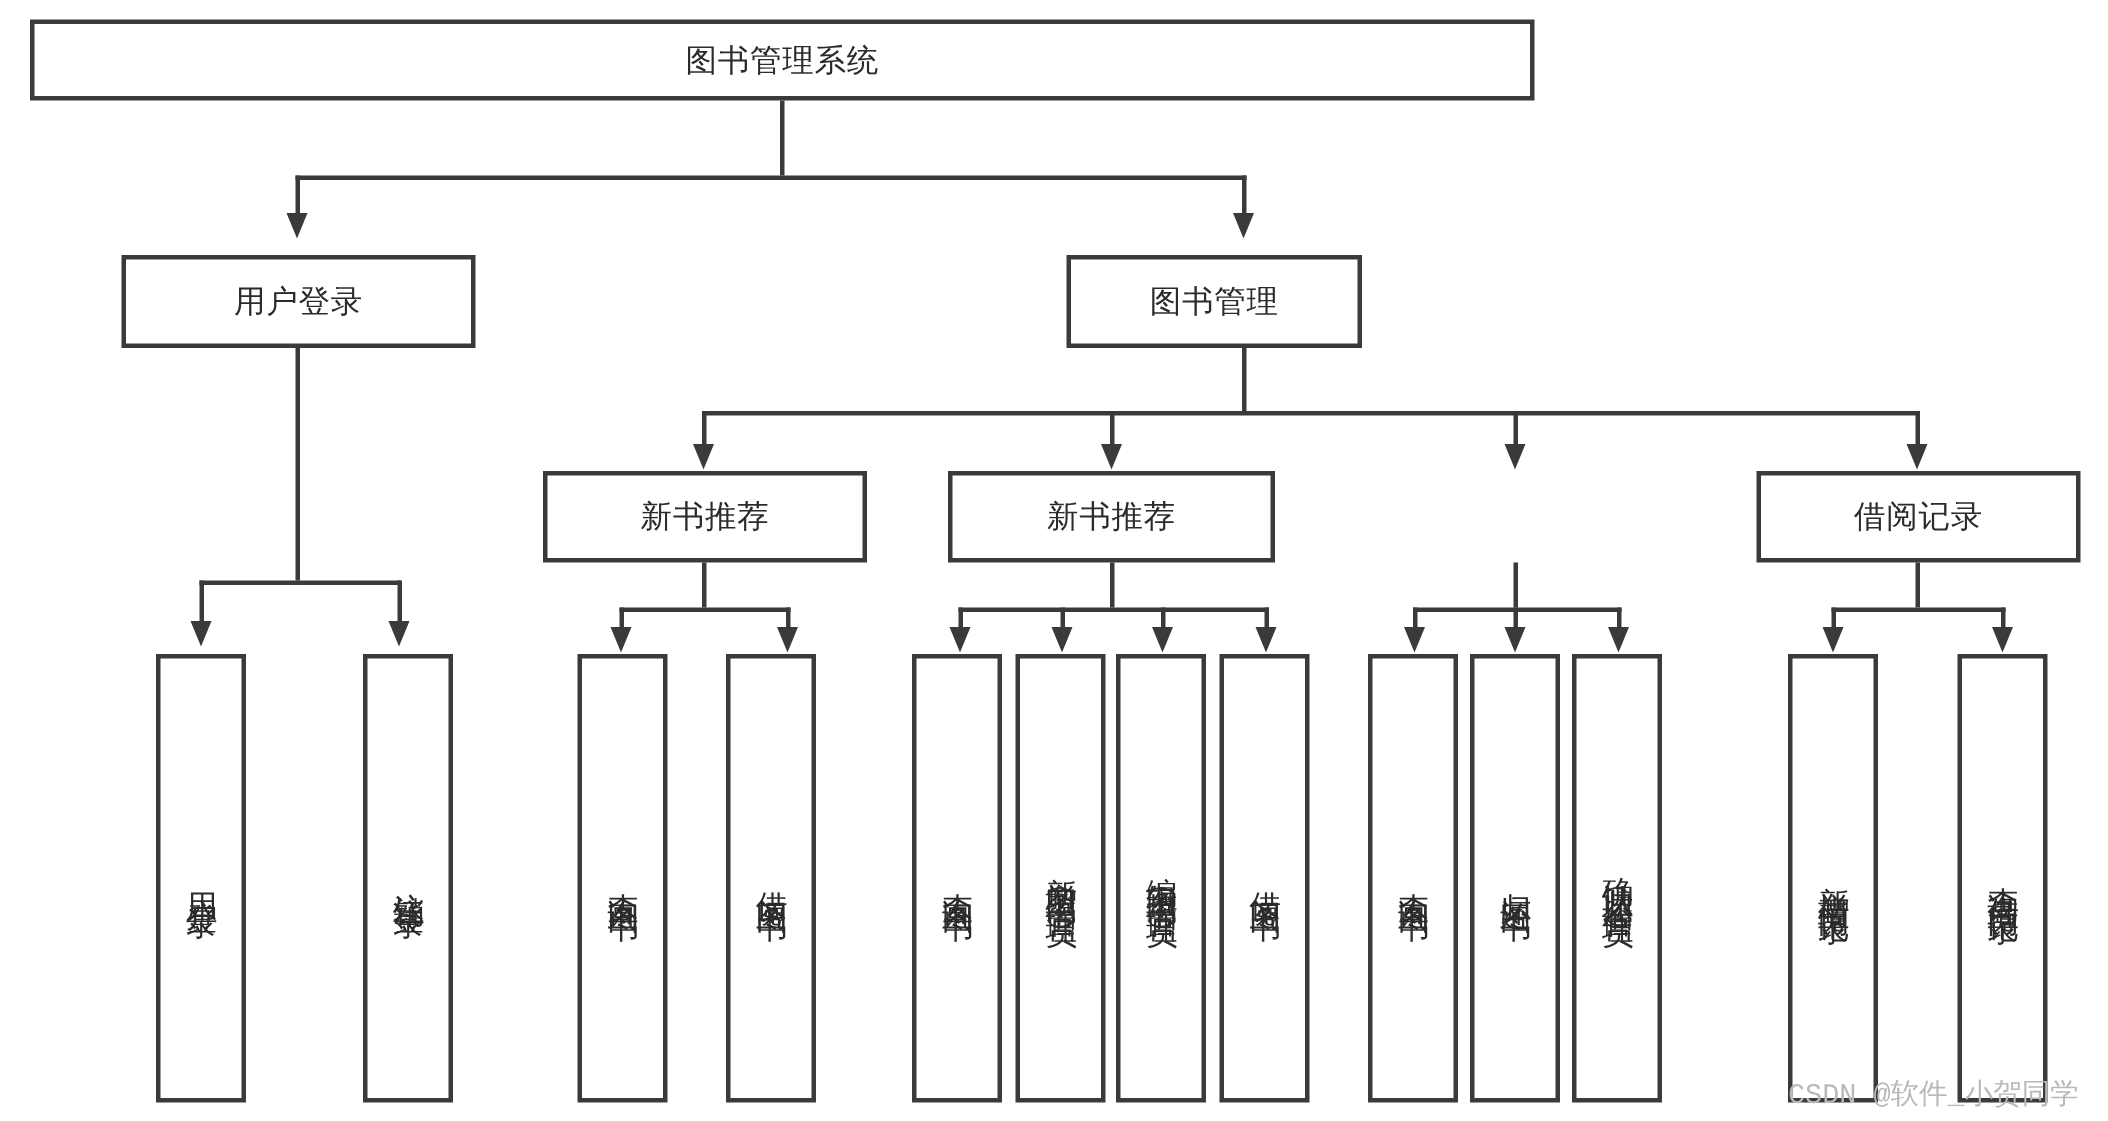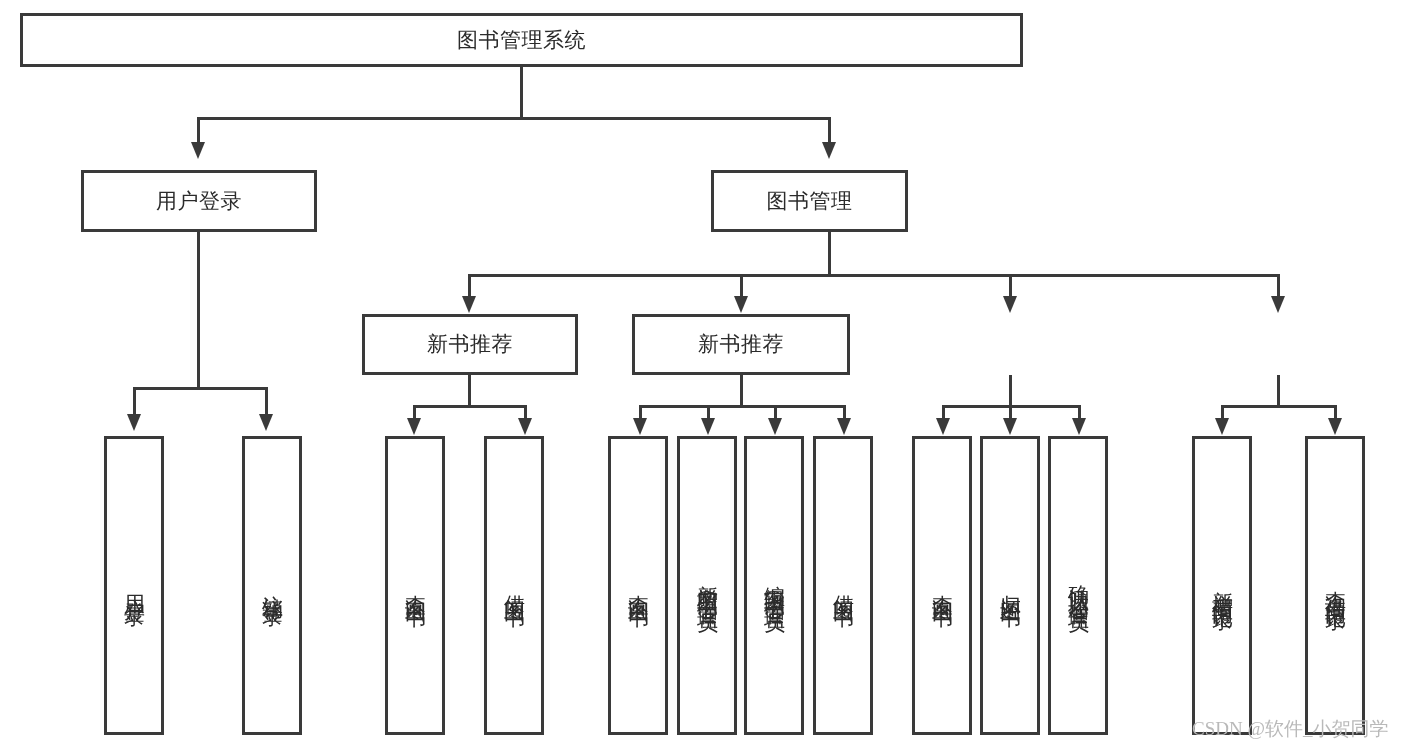--- a/index.html
+++ b/index.html
@@ -70,21 +70,21 @@
     border-right: 7px solid transparent;
     border-top: 17px solid #3a3a3a;
   }
 
   
   #watermark {
     position: absolute;
     font-size: 19px;
     color: #b9b9b9;
     white-space: nowrap;
-    font-family: Liberation Serif, serif;
+    font-family: Liberation Mono, monospace;
     pointer-events: none;
   }
 </style>
 </head>
 <body>
 
 <div id="canvas">
 
   <div class="node root" style="left:20px; top:13px; width:1003px; height:54px;">
     <span>图书管理系统</span>
@@ -123,20 +123,23 @@
   <div class="arrow" style="left:1003px; top:296px;"></div>
   <div class="ln vert" style="left:1277px; top:274px; width:3px; height:24px;"></div>
   <div class="arrow" style="left:1271px; top:296px;"></div>
 
   <div class="node h" style="left:362px; top:314px; width:216px; height:61px;">
     <span>新书推荐</span>
   </div>
   <div class="node h" style="left:632px; top:314px; width:218px; height:61px;">
     <span>新书推荐</span>
   </div>
+  <div class="node h" style="left:1171px; top:314px; width:216px; height:61px;">
+    <span>借阅记录</span>
+  </div>
 
   <div class="ln vert" style="left:468px; top:375px; width:3px; height:30px;"></div>
   <div class="ln horz" style="left:413px; top:405px; width:114px; height:3px;"></div>
   <div class="ln vert" style="left:413px; top:405px; width:3px; height:14px;"></div>
   <div class="arrow" style="left:407px; top:418px;"></div>
   <div class="ln vert" style="left:524px; top:405px; width:3px; height:14px;"></div>
   <div class="arrow" style="left:518px; top:418px;"></div>
 
   <div class="ln vert" style="left:740px; top:375px; width:3px; height:30px;"></div>
   <div class="ln horz" style="left:639px; top:405px; width:207px; height:3px;"></div>

